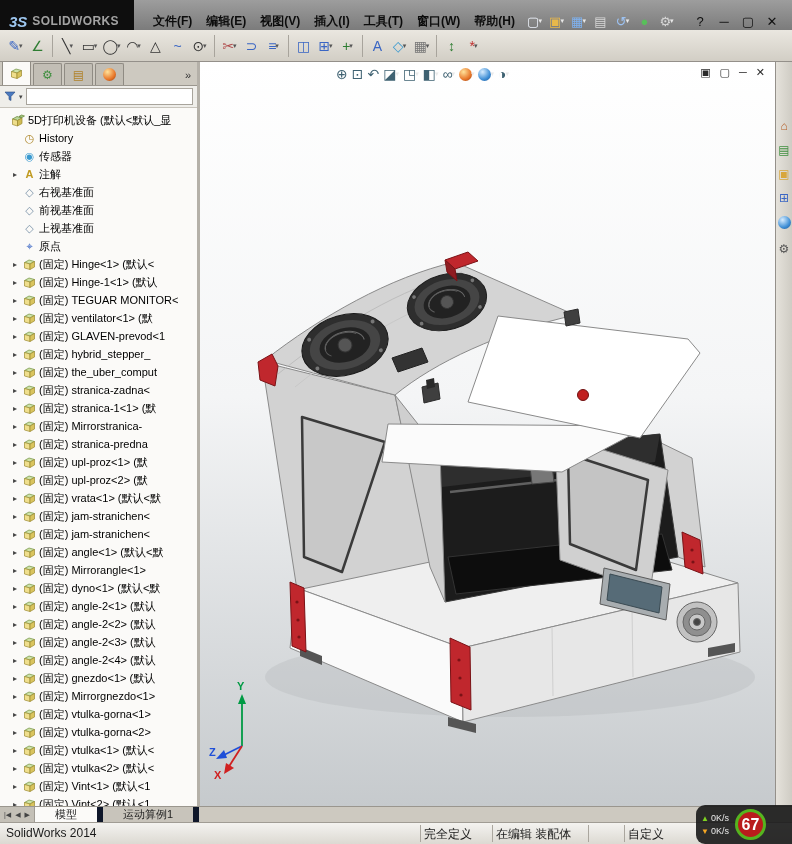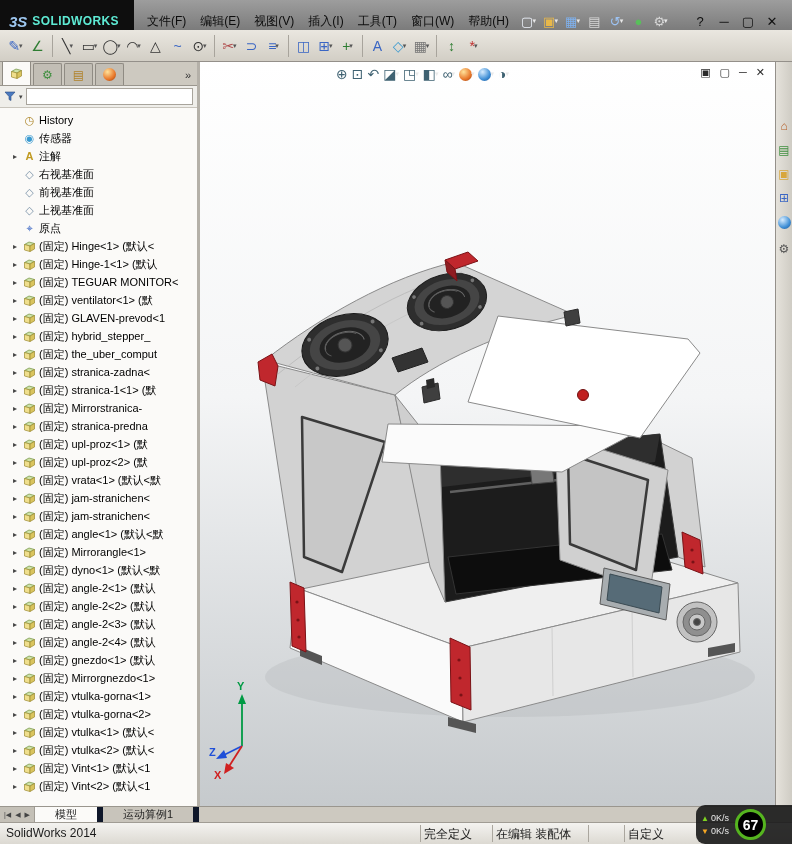--- a/index.html
+++ b/index.html
@@ -6,22 +6,22 @@
   body{width:792px;height:844px;position:relative;overflow:hidden;
        font-family:"Liberation Sans","DejaVu Sans",sans-serif;background:#d6d2ca;}
 
   
   .titlebar{position:absolute;left:0;top:0;width:792px;height:43px;
     background:linear-gradient(#9d9d9d,#6e6e6e);border-bottom:1px solid #4a4a4a;
     display:flex;align-items:center;box-sizing:border-box;}
   .logo{height:100%;width:134px;background:#0e0e0e;display:flex;align-items:center;
     gap:5px;padding-left:9px;box-sizing:border-box;flex:none;}
   .logo-mark{color:#9ec7f0;font-weight:bold;font-style:italic;font-size:15px;}
-  .logo-text{color:#5eead4;font-weight:bold;font-size:12px;letter-spacing:.4px;}
-  .menu-bar{display:flex;margin-left:6px;flex:none;}
+  .logo-text{color:#a3a3a3;font-weight:bold;font-size:12px;letter-spacing:.4px;}
+  .menu-bar{display:flex;margin-left:12px;flex:none;font-weight:bold;}
   .menu-item{padding:0 7px;font-size:12px;color:#0c0c0c;line-height:30px;cursor:default;}
   .quick-toolbar{display:flex;align-items:center;margin-left:2px;gap:1px;}
   .qicon{width:21px;height:21px;display:inline-flex;align-items:center;justify-content:center;font-size:13px;}
   .drop{font-size:7px;color:#e9e9e9;margin-left:-1px;}
   .win-controls{margin-left:auto;display:flex;align-items:center;gap:0;padding-right:8px;}
   .winbtn{width:24px;height:22px;display:inline-flex;align-items:center;justify-content:center;font-size:13px;color:#111;}
 
   
   .sketchbar{position:absolute;left:0;top:30px;width:792px;height:32px;
     background:linear-gradient(#eae7e0,#d2cec5);border-bottom:1px solid #94908a;
@@ -86,22 +86,22 @@
   .sb-seg{position:absolute;top:3px;text-align:left;}
   .sb-sep{position:absolute;top:2px;width:1px;height:17px;background:#aaa69e;}
 
   
   .netwidget{position:absolute;left:696px;top:805px;width:96px;height:39px;z-index:50;
     background:rgba(24,24,24,.9);border-radius:9px 0 0 9px;display:flex;align-items:center;
     gap:6px;padding:0 5px;box-sizing:border-box;}
   .net-speeds{display:flex;flex-direction:column;font-size:9px;color:#e8e8e8;line-height:12px;}
   .net-speeds .arr-up{color:#7ed321;font-size:8px;margin-right:2px;}
   .net-speeds .arr-dn{color:#f5a623;font-size:8px;margin-right:2px;}
-  .net-circle{width:31px;height:31px;border-radius:50%;border:3px solid #55b41f;background:#000000;
-    color:#fff;display:flex;align-items:center;justify-content:center;font-size:14px;font-weight:bold;box-sizing:border-box;}
+  .net-circle{width:31px;height:31px;border-radius:50%;border:3px solid #55b41f;background:#b91c1c;
+    color:#fff;display:flex;align-items:center;justify-content:center;font-size:16px;font-weight:bold;box-sizing:border-box;}
 </style>
 </head>
 <body>
 
 <div class="titlebar">
   <div class="logo">
     <span class="logo-mark">3S</span>
     <span class="logo-text">SOLIDWORKS</span>
   </div>
   <div class="menu-bar">
@@ -262,20 +262,32 @@
   <div class="filterrow">
     <span>
       <svg width="12" height="12">
           <polygon points="1,2 11,2 7,6.5 7,10.5 5,9.5 5,6.5" fill="#4a7ac0" stroke="#2a4a80" stroke-width="0.6"></polygon>
         </svg>
     </span>
     <span style="font-size:7px;color:#444">▾</span>
     <input class="filterbox" placeholder="" style="">
   </div>
   <div class="tree">
+    <div class="tree-row root">
+      <span class="tree-arrow"></span>
+      <span class="tree-icon" id="rooticon">
+          <svg width="13" height="13" viewBox="0 0 13 13">
+            <polygon points="0.5,5 5,2.5 10,4 5.5,6.5" fill="#bcd89c" stroke="#5f7f2f" stroke-width="0.7"></polygon>
+            <polygon points="0.5,5 5.5,6.5 5.5,12 0.5,10.5" fill="#eede8c" stroke="#9c8a2f" stroke-width="0.7"></polygon>
+            <polygon points="5.5,6.5 10,4 10,9.5 5.5,12" fill="#d0bc55" stroke="#9c8a2f" stroke-width="0.7"></polygon>
+            <polygon points="7,2.5 9.5,1 12.5,2 10,3.5" fill="#a8cc88" stroke="#5f7f2f" stroke-width="0.7"></polygon>
+          </svg>
+        </span>
+      <span class="tree-label">5D打印机设备 (默认&lt;默认_显</span>
+    </div>
 
   <div class="tree-row">
         <span class="tree-arrow"></span>
         <span class="tree-icon" style="color: rgb(176, 138, 48); font-weight: normal;">◷</span>
         <span class="tree-label">History</span>
       </div>
       <div class="tree-row">
         <span class="tree-arrow"></span>
         <span class="tree-icon" style="color: rgb(58, 154, 208); font-weight: normal;">◉</span>
         <span class="tree-label">传感器</span>

